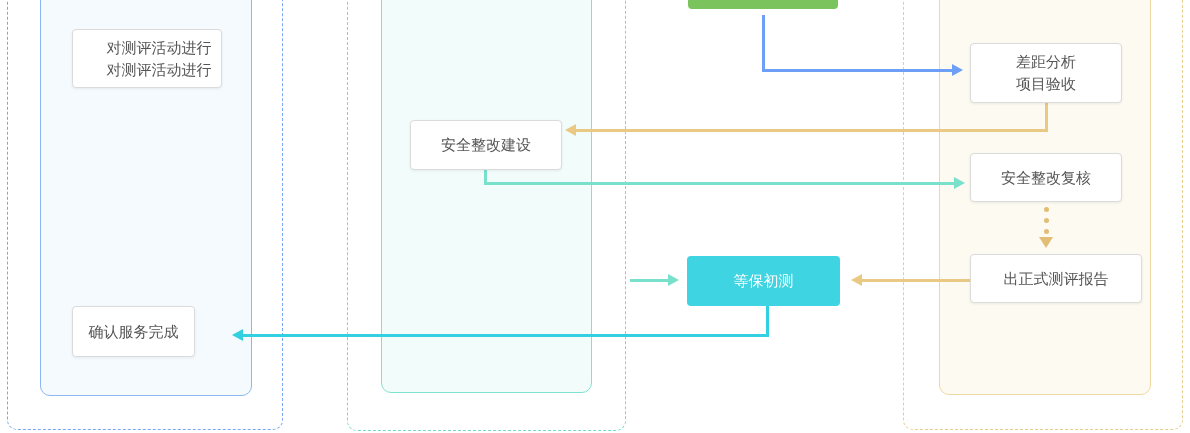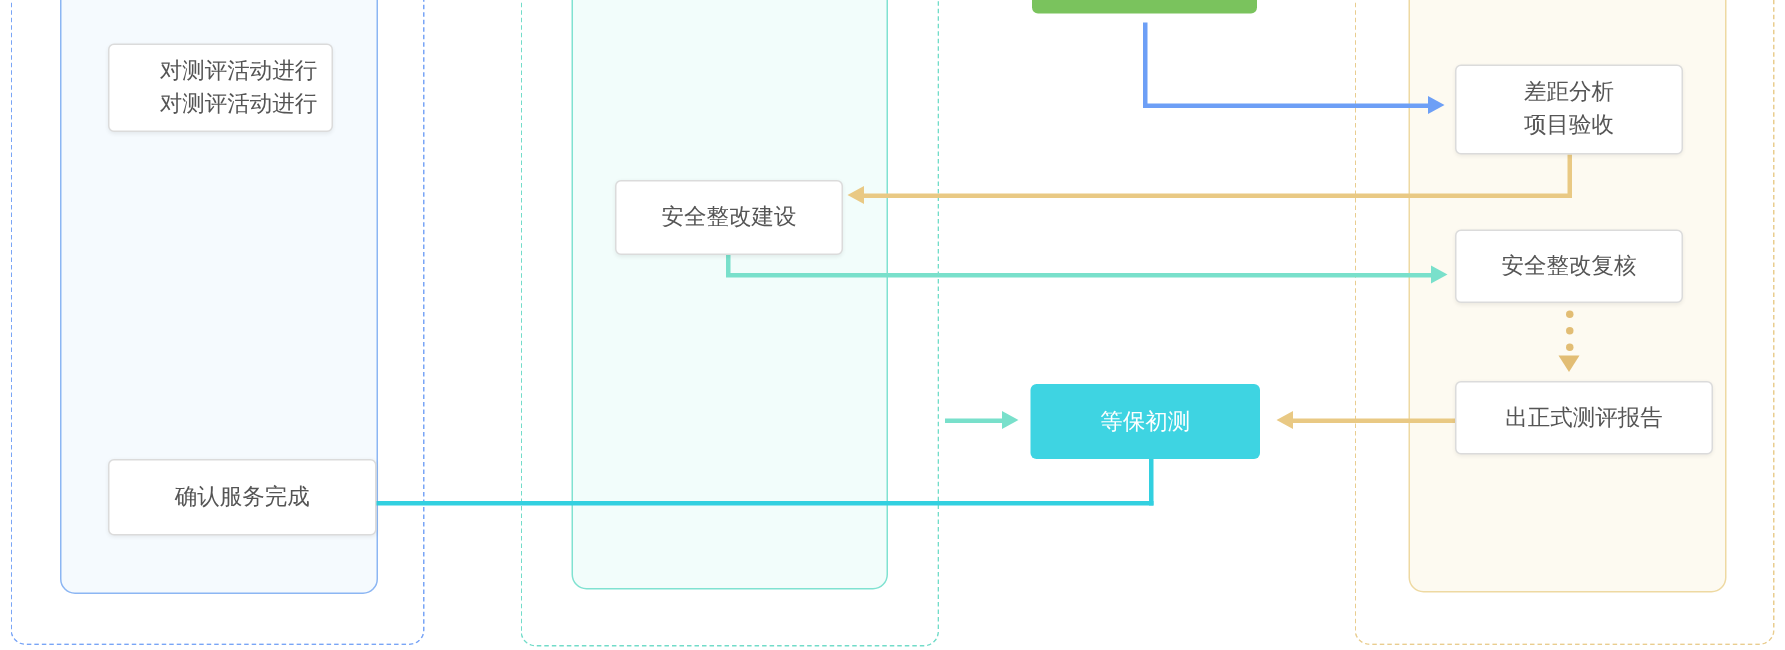--- a/index.html
+++ b/index.html
@@ -46,21 +46,21 @@
     font-size: 15px;
     line-height: 1.45;
     color: #555555;
     text-align: center;
   }
   .node-service-quality      { left: 72px;  top: 29px;  width: 150px; height: 59px; padding-left: 24px; }
   .node-initial-assessment   { left: 970px; top: 43px;  width: 152px; height: 60px; }
   .node-security-remediation { left: 410px; top: 120px; width: 152px; height: 50px; }
   .node-remediation-review   { left: 970px; top: 153px; width: 152px; height: 49px; }
   .node-final-report         { left: 970px; top: 254px; width: 172px; height: 49px; }
-  .node-confirm-completion   { left: 72px;  top: 306px; width: 179px; height: 51px; align-items: center; }
+  .node-confirm-completion   { left: 72px;  top: 306px; width: 123px; height: 51px; align-items: center; }
 
   .node-green {
     position: absolute;
     left: 688px; top: -14px; width: 150px; height: 23px;
     background: #7ac35d;
     border-radius: 4px;
   }
   .node-acceptance {
     position: absolute;
     left: 687px; top: 256px; width: 153px; height: 50px;

